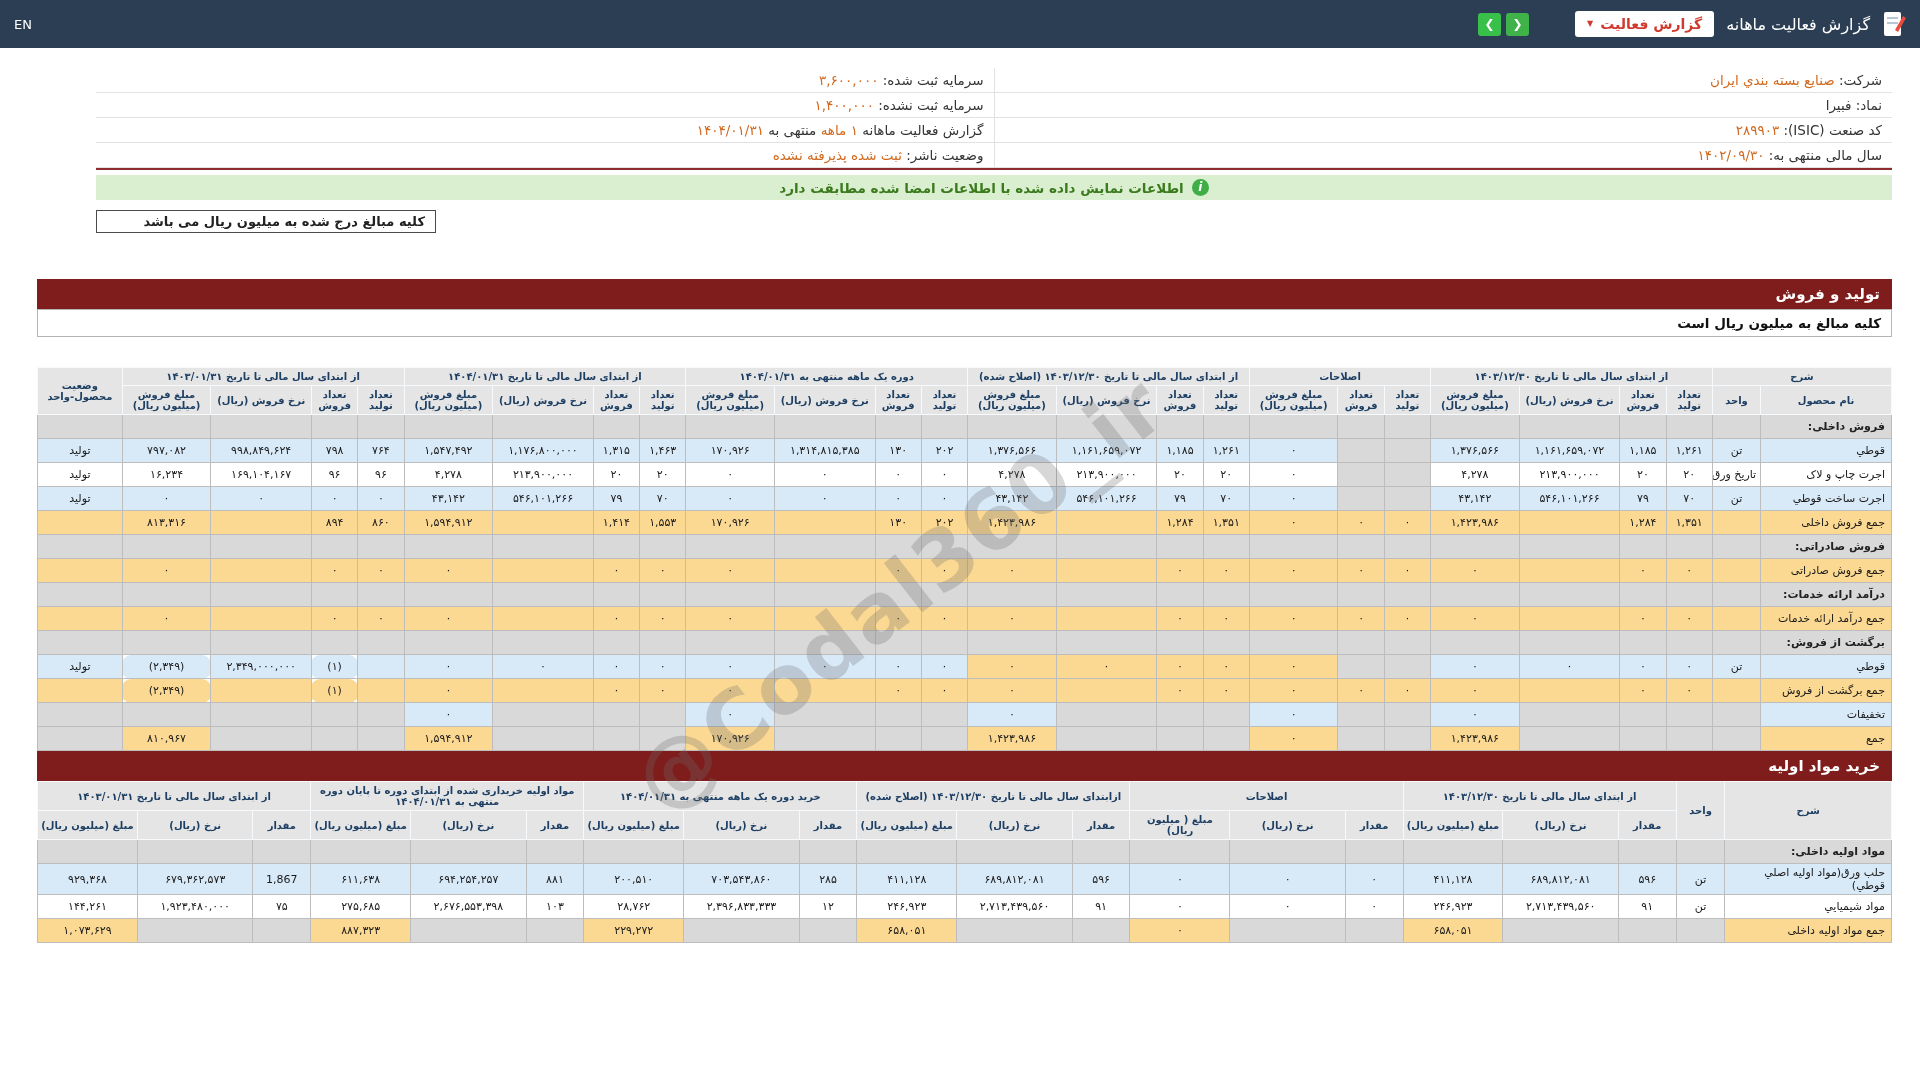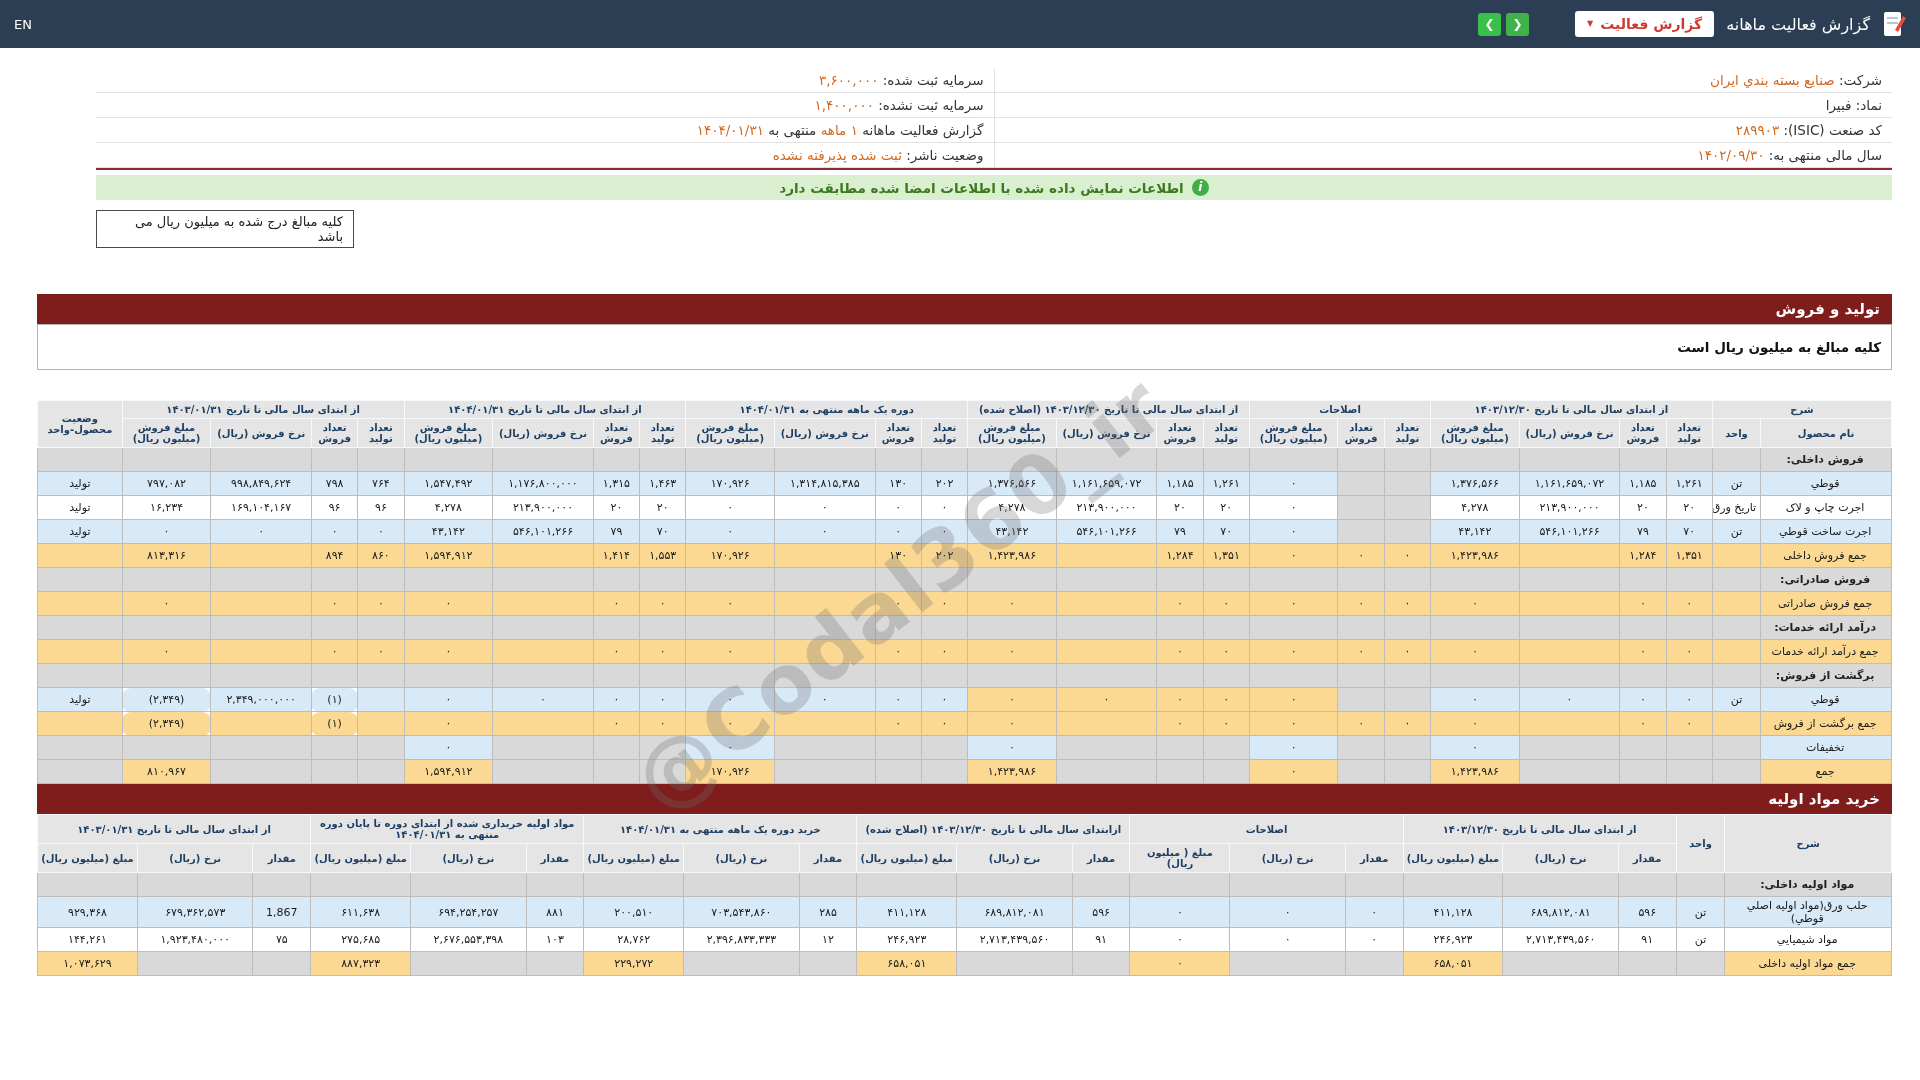--- a/index.html
+++ b/index.html
@@ -27,36 +27,36 @@
   .info-table td{padding:4px 10px;border-bottom:1px solid #e2e2e2;width:50%;vertical-align:middle;}
   .info-table td.col-l{border-right:1px solid #e2e2e2;}
   .lbl{color:#333;}
   .val{color:#d2691e;margin-top:20px;}
   .val.dark{color:#333;}
   .red-divider{border-top:2px solid #8e2d2d;}
   .green-banner{margin-top:5px;background:#d9efcf;color:#3c7a1e;text-align:center;padding:4px 0;
                 font-size:13.5px;font-weight:bold;display:flex;align-items:center;justify-content:center;gap:8px;}
   .circle-i{display:inline-block;width:17px;height:17px;border-radius:50%;background:#3fae46;color:#fff;
             font-size:12px;font-weight:bold;line-height:17px;text-align:center;font-style:italic;flex:none;}
-  .note-box{width:258px;margin:10px auto 0 0;border:1px solid #4a4a4a;padding:3px 10px;font-size:13px;
-            font-weight:normal;color:#222;text-align:right;box-sizing:border-box;}
+  .note-box{width:340px;margin:10px auto 0 0;border:1px solid #4a4a4a;padding:3px 10px;font-size:13px;
+            font-weight:bold;color:#222;text-align:right;box-sizing:border-box;}
 
   
   .tables-wrap{margin:46px 28px 0 37px;position:relative;}
   .section-bar{background:#7f1d1d;color:#fff;font-weight:bold;font-size:15px;padding:6px 12px;}
-  .units-note{border:1px solid #b5b5b5;font-weight:bold;font-size:13.5px;padding:14px 10px;
+  .units-note{border:1px solid #b5b5b5;font-weight:bold;font-size:13.5px;padding:5px 10px;
               margin-bottom:30px;color:#111;background:#fff;}
   .bar2{}
 
   .data-table{width:100%;border-collapse:collapse;table-layout:fixed;}
   .data-table th{background:#e5e5e5;color:#1d3f63;border:1px solid #f6fafd;font-size:10px;font-weight:bold;
                  padding:3px 2px;text-align:center;vertical-align:middle;word-wrap:break-word;}
   .data-table td{border:1px solid #bdbdbd;font-size:11px;padding:2px 4px;text-align:center;
                  white-space:nowrap;overflow:hidden;color:#1a1a1a;height:19px;vertical-align:middle;}
-  .data-table td.cell-label{white-space:normal;padding-right:6px;}
+  .data-table td.cell-label{text-align:right;white-space:normal;padding-right:6px;}
   .section-row .cell-label{font-weight:bold;color:#222;}
   .c-alt{background:#d8e9f8;}
   .c-white{background:#fff;}
   .c-sum{background:#fbd992;}
   .c-na{background:#d9d9d9;}
   .c-neg{color:#c40000;border-radius:9px;}
 
   .watermark{position:absolute;top:745px;left:645px;transform:rotate(-38deg);transform-origin:left center;
              font-size:82px;font-weight:bold;color:rgba(110,110,110,0.28);pointer-events:none;
              direction:ltr;letter-spacing:2px;z-index:5;white-space:nowrap;}

